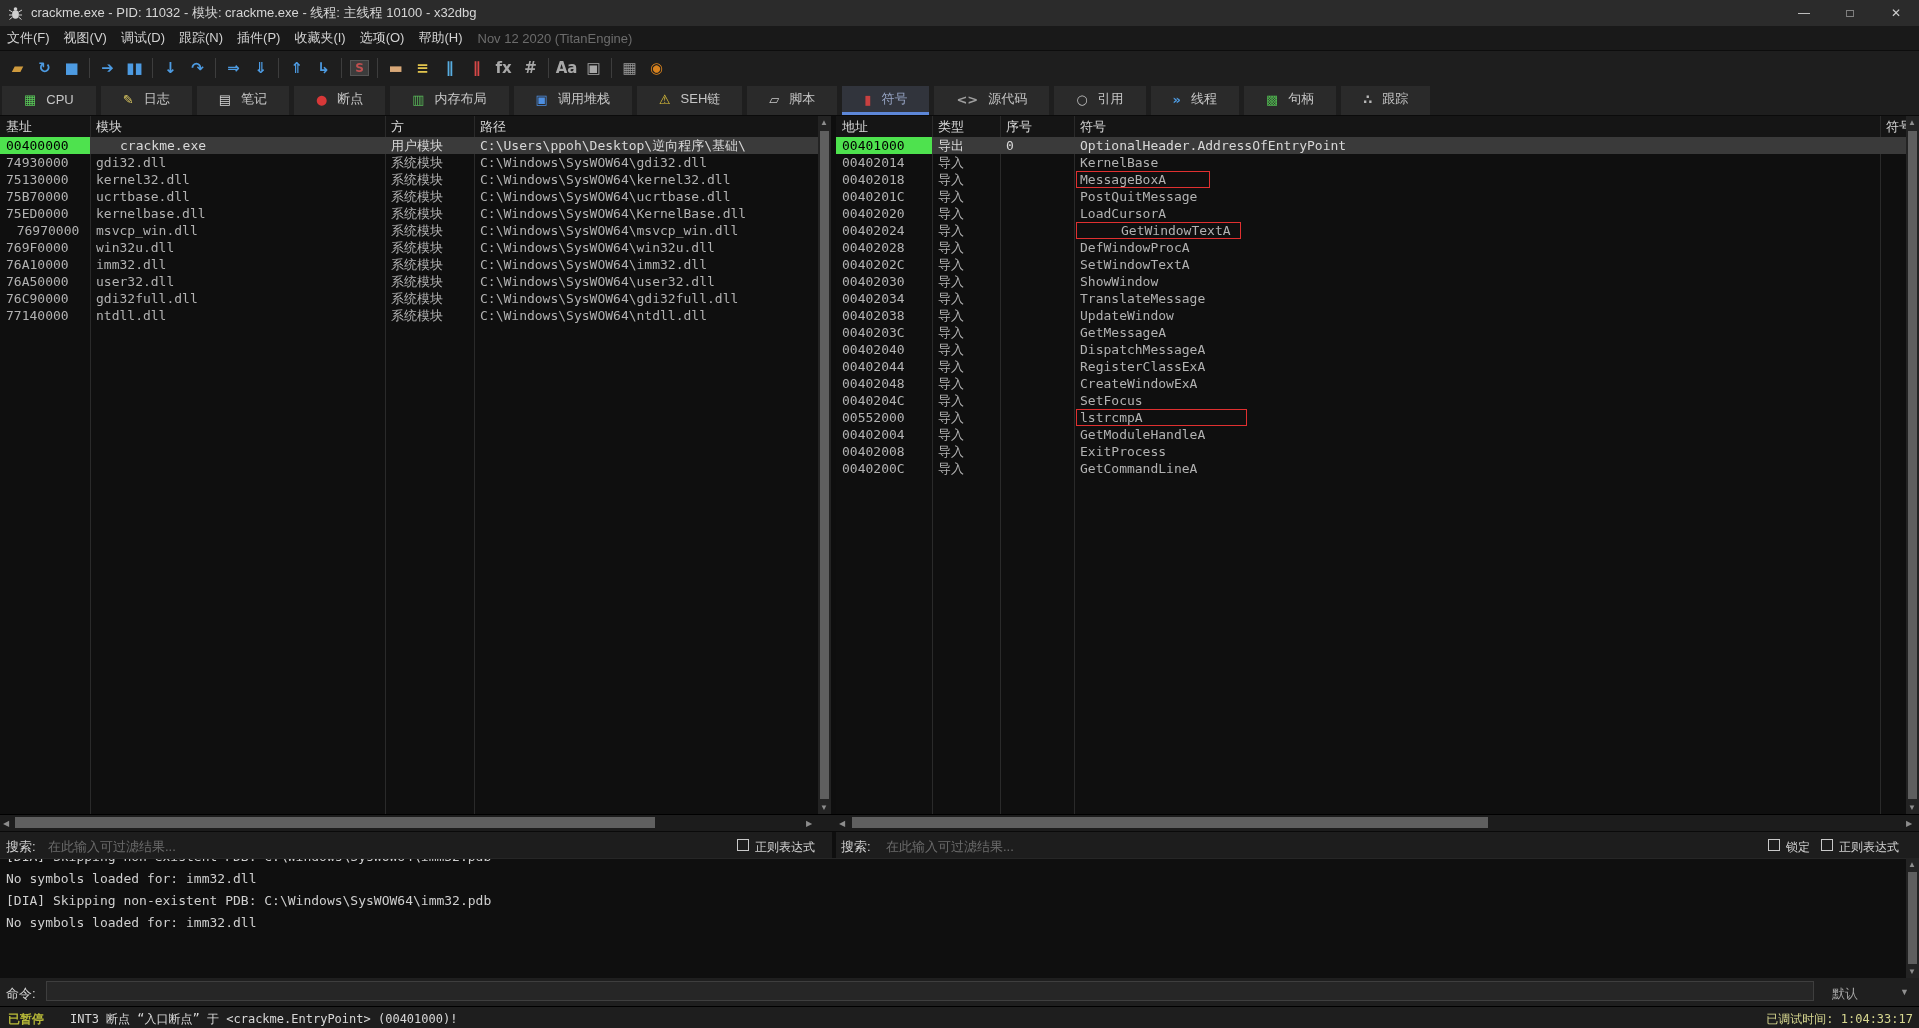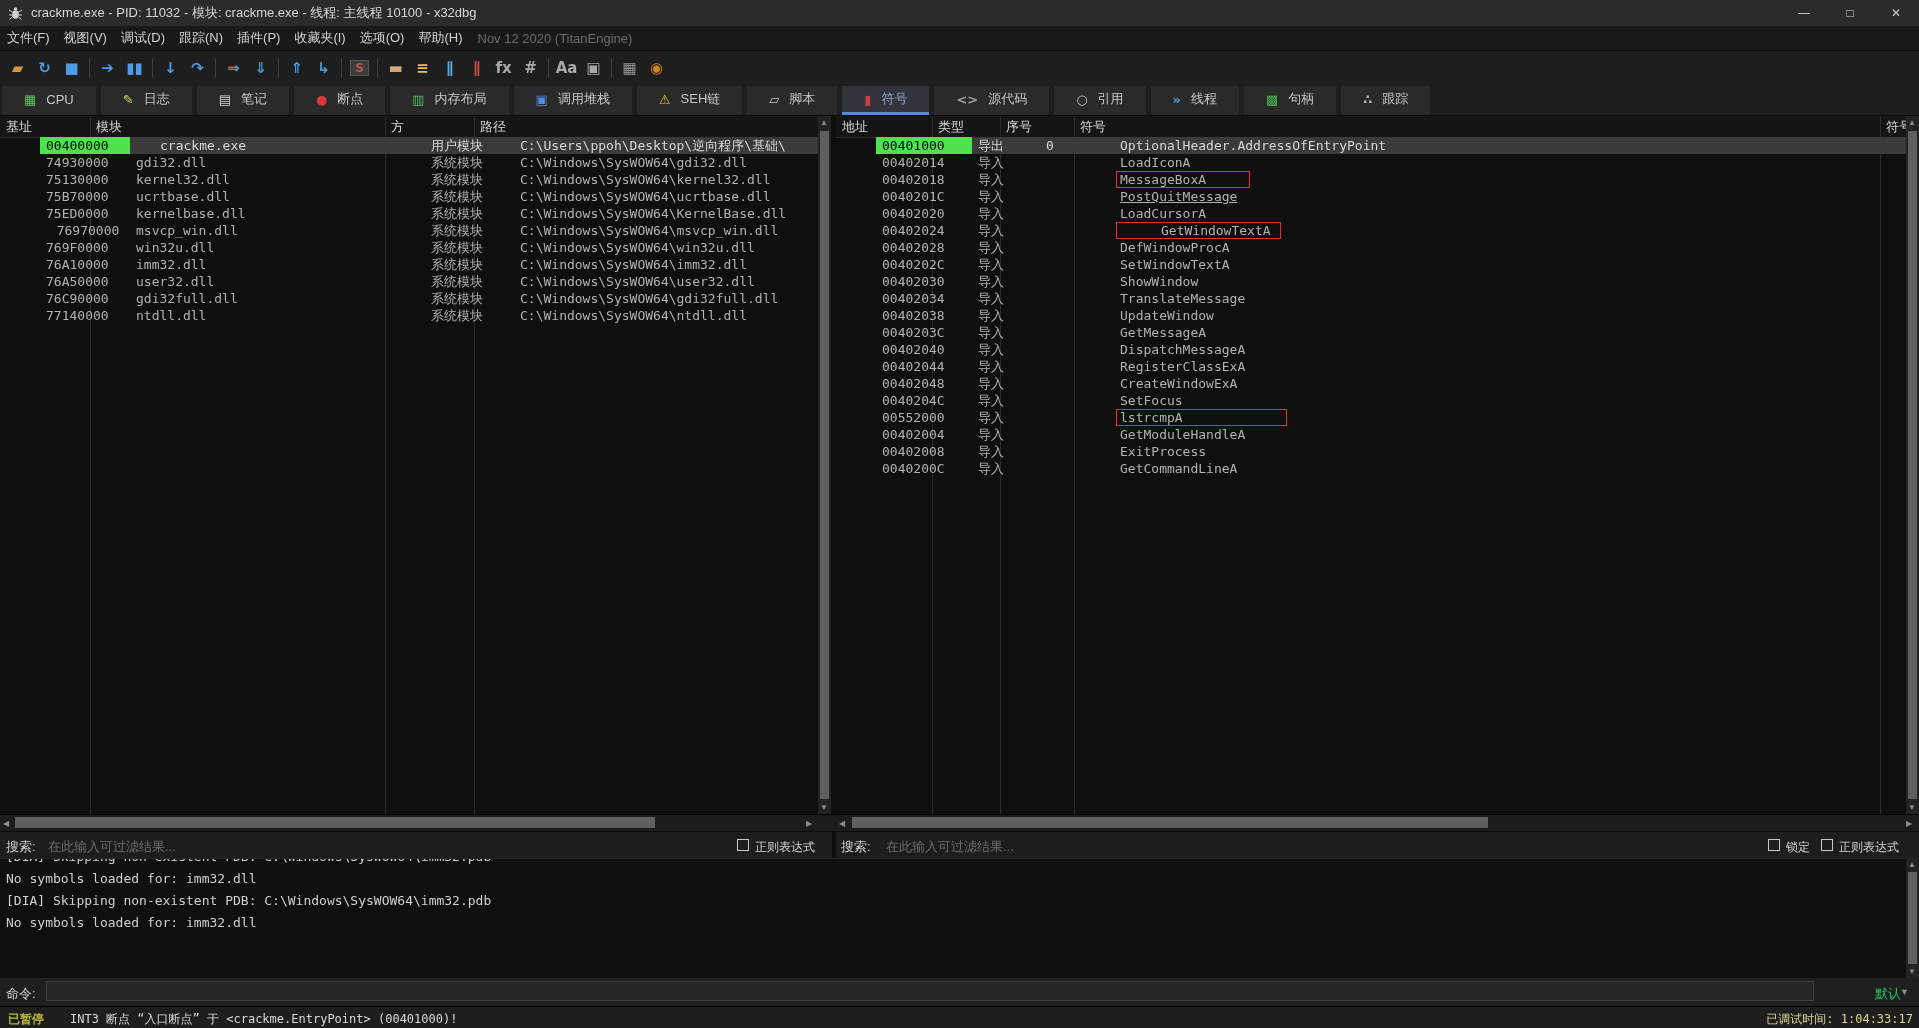--- a/index.html
+++ b/index.html
@@ -34,21 +34,21 @@
   
   .main{position:absolute;top:116px;left:0;width:1919px;height:698px;background:#0e0e0e;}
   .pane{position:absolute;top:0;height:698px;overflow:hidden;background:#0f0f0f;}
   .pane-left{left:0;width:818px;}
   .pane-right{left:836px;width:1070px;}
   .thead{position:absolute;top:0;left:0;right:0;height:21px;background:#151515;
          border-bottom:1px solid #2c2c2c;font:13px "DejaVu Sans Mono",monospace;color:#d8d8d8;}
   .th{position:absolute;top:2px;white-space:pre;}
   .colsep{position:absolute;top:0;bottom:0;width:1px;background:#2a2a2a;}
   .rows{position:absolute;top:21px;left:0;right:0;}
-  .trow{height:17px;display:flex;font:13px/17px "DejaVu Sans Mono",monospace;color:#b2b2b2;white-space:pre;margin-left:40px;}
+  .trow{height:17px;display:flex;font:13px/17px "DejaVu Sans Mono",monospace;color:#b2b2b2;white-space:pre;}
   .trow.sel{background:#3a3a3a;color:#d8d8d8;}
   .c{flex:none;overflow:hidden;padding-left:6px;box-sizing:border-box;}
   .c.green{background:#4ee24e;color:#000;}
   .rbox{display:inline-block;box-sizing:border-box;border:1px solid #e03030;height:17px;
         line-height:15px;padding-left:3px;margin-left:-4px;}
   
   .vscroll{position:absolute;top:0;width:13px;height:698px;background:#232323;}
   .vs-mid{left:818px;} .vs-right{left:1906px;}
   .sb-arrow{position:absolute;color:#8d8d8d;font-size:8px;left:2px;}
   .vthumb{position:absolute;left:2px;width:9px;background:#5f5f5f;}
@@ -70,21 +70,21 @@
        border-top:1px solid #262626;box-sizing:border-box;overflow:hidden;padding-left:6px;}
   .log-line{font:13px/22px "DejaVu Sans Mono",monospace;color:#cfcfcf;white-space:pre;}
   .log-clip{height:9px;overflow:hidden;}
   .log-clip .log-line{margin-top:-13px;}
   .log-scroll{position:absolute;left:1906px;top:858px;width:13px;height:120px;background:#232323;}
   
   .cmdrow{position:absolute;top:978px;left:0;width:1919px;height:28px;background:#1f1f1f;}
   .cmd-label{position:absolute;left:6px;top:7px;font-size:13px;color:#d2d2d2;}
   .cmd-input{position:absolute;left:46px;top:3px;width:1768px;height:20px;background:#262626;
              border:1px solid #3e3e3e;color:#dddddd;font:13px "DejaVu Sans Mono",monospace;outline:none;box-sizing:border-box;}
-  .cmd-profile{position:absolute;left:1832px;top:7px;font-size:13px;color:#22c55e;margin-left:43px;}
+  .cmd-profile{position:absolute;left:1832px;top:7px;font-size:13px;color:#a3a3a3;}
   .cmd-caret{position:absolute;left:1900px;top:9px;color:#909090;font-size:9px;}
   
   .statusbar{position:absolute;top:1006px;left:0;width:1919px;height:22px;background:#1e1e1e;border-top:1px solid #000;box-sizing:border-box;}
   .st-state{position:absolute;left:8px;top:4px;font:bold 12px "Liberation Sans",sans-serif;color:#b6b838;}
   .st-msg{position:absolute;left:70px;top:4px;font:12px "DejaVu Sans Mono",monospace;color:#d8d8d8;}
   .st-time{position:absolute;right:6px;top:4px;font:12px "DejaVu Sans Mono",monospace;color:#d8d890;}
 </style>
 </head>
 <body>
 
@@ -302,23 +302,23 @@
           <span class="th" style="left: 170px;">序号</span>
           <span class="th" style="left: 244px;">符号</span>
           <span class="th" style="left: 1050px;">符号(已解码)</span>
         </div>
         <div class="colsep" style="left: 96px;"></div>
         <div class="colsep" style="left: 164px;"></div>
         <div class="colsep" style="left: 238px;"></div>
         <div class="colsep" style="left: 1044px;"></div>
         <div class="rows">
           <div class="trow sel"><div class="c green" style="width: 96px;">00401000</div><div class="c" style="width: 68px;">导出</div><div class="c" style="width: 74px;">0</div><div class="c" style="width: 806px;">OptionalHeader.AddressOfEntryPoint</div><div class="c" style="width: 26px;"></div></div>
-          <div class="trow"><div class="c" style="width: 96px;">00402014</div><div class="c" style="width: 68px;">导入</div><div class="c" style="width: 74px;"></div><div class="c" style="width: 806px;">LoadIconA</div><div class="c" style="width: 26px;"></div></div>
+          <div class="trow"><div class="c" style="width: 96px;">00402014</div><div class="c" style="width: 68px;">导入</div><div class="c" style="width: 74px;"></div><div class="c" style="width: 806px;">KernelBase</div><div class="c" style="width: 26px;"></div></div>
           <div class="trow"><div class="c" style="width: 96px;">00402018</div><div class="c" style="width: 68px;">导入</div><div class="c" style="width: 74px;"></div><div class="c" style="width: 806px;"><span class="rbox" style="width: 134px;">MessageBoxA</span></div><div class="c" style="width: 26px;"></div></div>
-          <div class="trow"><div class="c" style="width: 96px;">0040201C</div><div class="c" style="width: 68px;">导入</div><div class="c" style="width: 74px;"></div><div class="c" style="width: 806px; text-decoration: underline;">PostQuitMessage</div><div class="c" style="width: 26px;"></div></div>
+          <div class="trow"><div class="c" style="width: 96px;">0040201C</div><div class="c" style="width: 68px;">导入</div><div class="c" style="width: 74px;"></div><div class="c" style="width: 806px;">PostQuitMessage</div><div class="c" style="width: 26px;"></div></div>
           <div class="trow"><div class="c" style="width: 96px;">00402020</div><div class="c" style="width: 68px;">导入</div><div class="c" style="width: 74px;"></div><div class="c" style="width: 806px;">LoadCursorA</div><div class="c" style="width: 26px;"></div></div>
           <div class="trow"><div class="c" style="width: 96px;">00402024</div><div class="c" style="width: 68px;">导入</div><div class="c" style="width: 74px;"></div><div class="c" style="width: 806px;"><span class="rbox" style="width: 165px; padding-left: 44px;">GetWindowTextA</span></div><div class="c" style="width: 26px;"></div></div>
           <div class="trow"><div class="c" style="width: 96px;">00402028</div><div class="c" style="width: 68px;">导入</div><div class="c" style="width: 74px;"></div><div class="c" style="width: 806px;">DefWindowProcA</div><div class="c" style="width: 26px;"></div></div>
           <div class="trow"><div class="c" style="width: 96px;">0040202C</div><div class="c" style="width: 68px;">导入</div><div class="c" style="width: 74px;"></div><div class="c" style="width: 806px;">SetWindowTextA</div><div class="c" style="width: 26px;"></div></div>
           <div class="trow"><div class="c" style="width: 96px;">00402030</div><div class="c" style="width: 68px;">导入</div><div class="c" style="width: 74px;"></div><div class="c" style="width: 806px;">ShowWindow</div><div class="c" style="width: 26px;"></div></div>
           <div class="trow"><div class="c" style="width: 96px;">00402034</div><div class="c" style="width: 68px;">导入</div><div class="c" style="width: 74px;"></div><div class="c" style="width: 806px;">TranslateMessage</div><div class="c" style="width: 26px;"></div></div>
           <div class="trow"><div class="c" style="width: 96px;">00402038</div><div class="c" style="width: 68px;">导入</div><div class="c" style="width: 74px;"></div><div class="c" style="width: 806px;">UpdateWindow</div><div class="c" style="width: 26px;"></div></div>
           <div class="trow"><div class="c" style="width: 96px;">0040203C</div><div class="c" style="width: 68px;">导入</div><div class="c" style="width: 74px;"></div><div class="c" style="width: 806px;">GetMessageA</div><div class="c" style="width: 26px;"></div></div>
           <div class="trow"><div class="c" style="width: 96px;">00402040</div><div class="c" style="width: 68px;">导入</div><div class="c" style="width: 74px;"></div><div class="c" style="width: 806px;">DispatchMessageA</div><div class="c" style="width: 26px;"></div></div>
           <div class="trow"><div class="c" style="width: 96px;">00402044</div><div class="c" style="width: 68px;">导入</div><div class="c" style="width: 74px;"></div><div class="c" style="width: 806px;">RegisterClassExA</div><div class="c" style="width: 26px;"></div></div>

